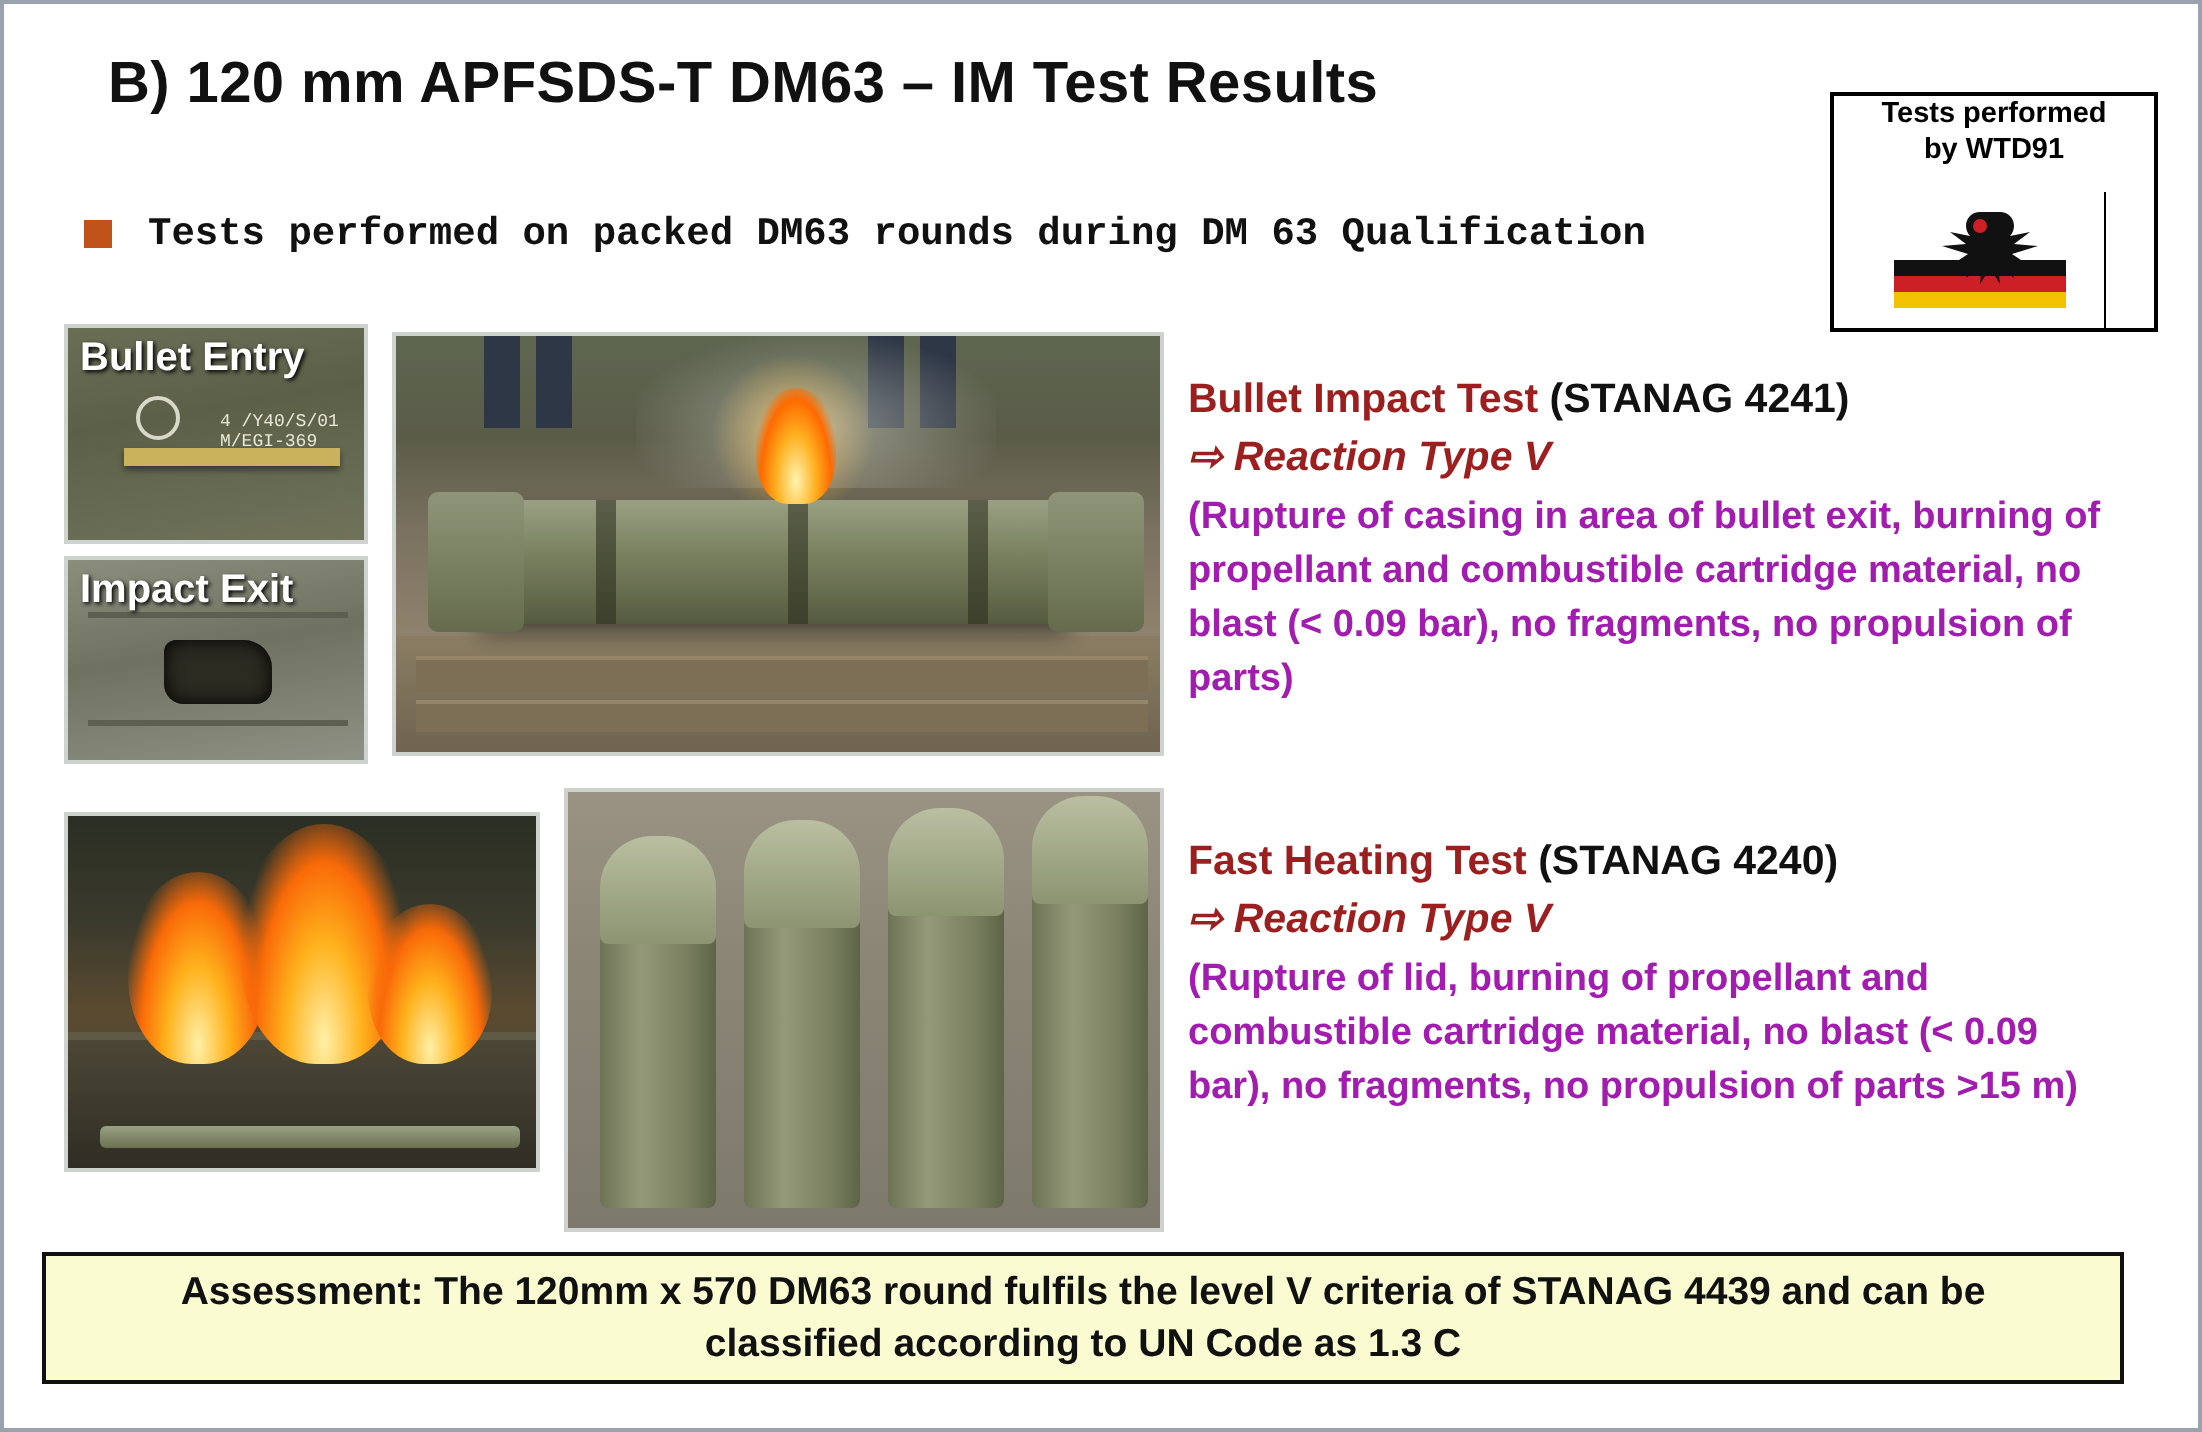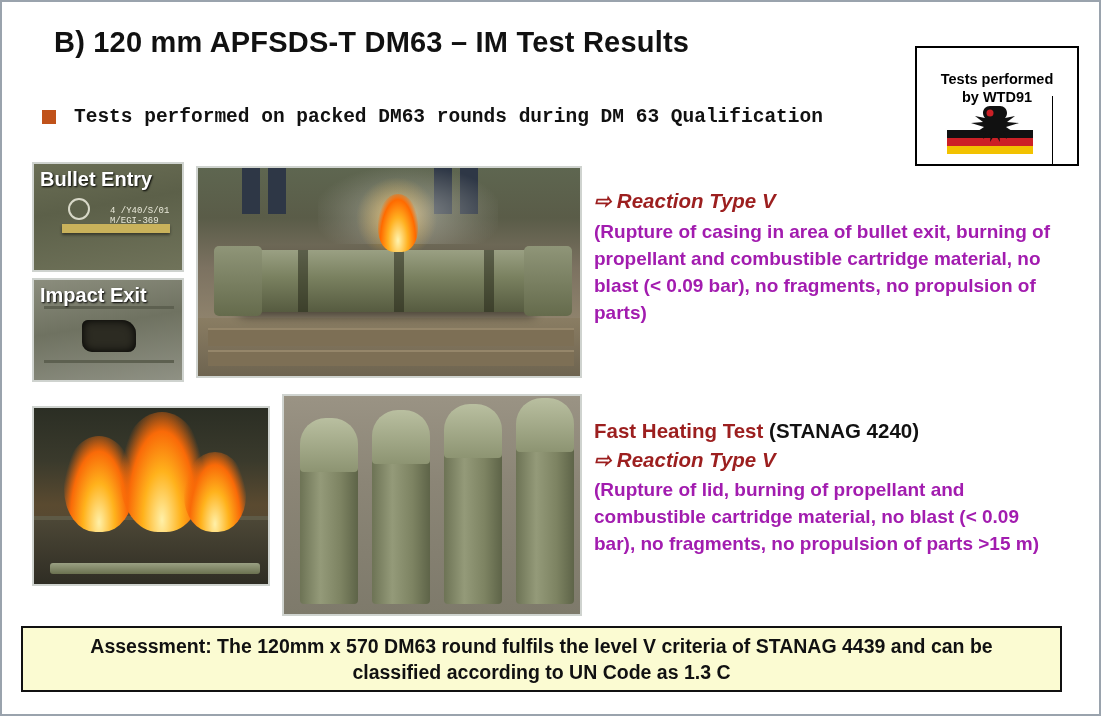--- a/index.html
+++ b/index.html
@@ -44,21 +44,21 @@
     border: 2px solid #000000;
     background: #ffffff;
     box-sizing: border-box;
   }
   .wtd-box .wtd-text {
     text-align: center;
     font-size: 14.5px;
     font-weight: bold;
     color: #000000;
     line-height: 1.25;
-    padding-top: 22px;
+    padding-top: 0;
   }
   .wtd-divider {
     position: absolute;
     right: 24px;
     top: 48px;
     width: 1px;
     height: 70px;
     background: #000000;
   }
   .eagle {
@@ -445,20 +445,24 @@
     <div class="lid-unit" style="left:88px; height:160px;"></div>
     <div class="lid-unit" style="left:160px; height:168px;"></div>
     <div class="lid-unit" style="left:232px; height:176px;"></div>
     <div class="lid-top" style="left:16px; top:22px;"></div>
     <div class="lid-top" style="left:88px; top:14px;"></div>
     <div class="lid-top" style="left:160px; top:8px;"></div>
     <div class="lid-top" style="left:232px; top:2px;"></div>
   </div>
 
   <div class="text-block" id="bullet-impact-text">
+    <div class="head-line">
+      <span class="head-red">Bullet Impact Test</span>
+      <span class="head-black">(STANAG 4241)</span>
+    </div>
     <div class="reaction">⇨ Reaction Type V</div>
     <div class="body-text">(Rupture of casing in area of bullet exit, burning of propellant and combustible cartridge material, no blast (&lt; 0.09 bar), no fragments, no propulsion of parts)</div>
   </div>
 
   <div class="text-block" id="fast-heating-text">
     <div class="head-line">
       <span class="head-red">Fast Heating Test</span>
       <span class="head-black">(STANAG 4240)</span>
     </div>
     <div class="reaction">⇨ Reaction Type V</div>

